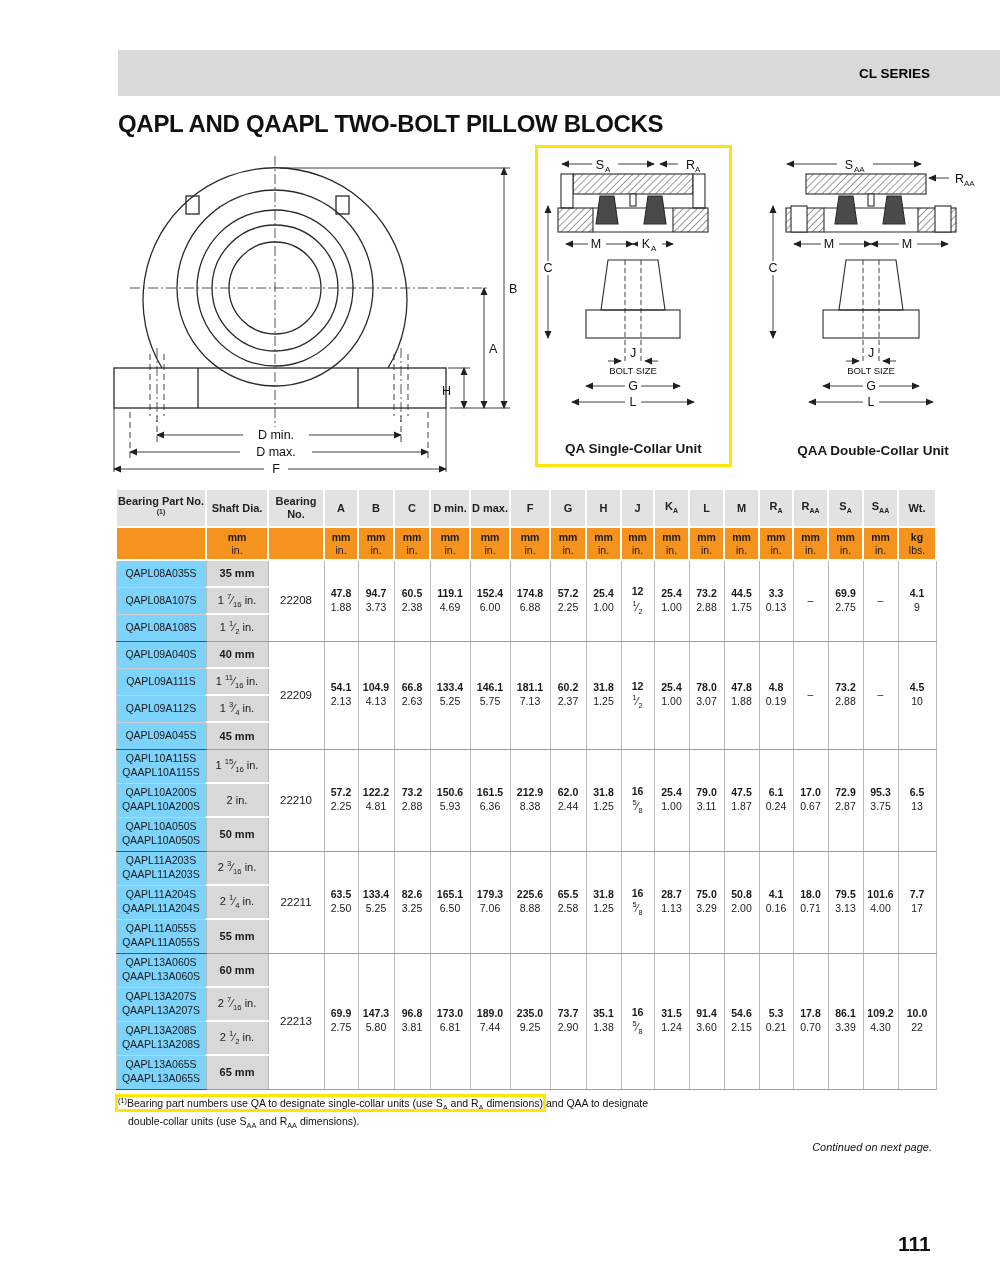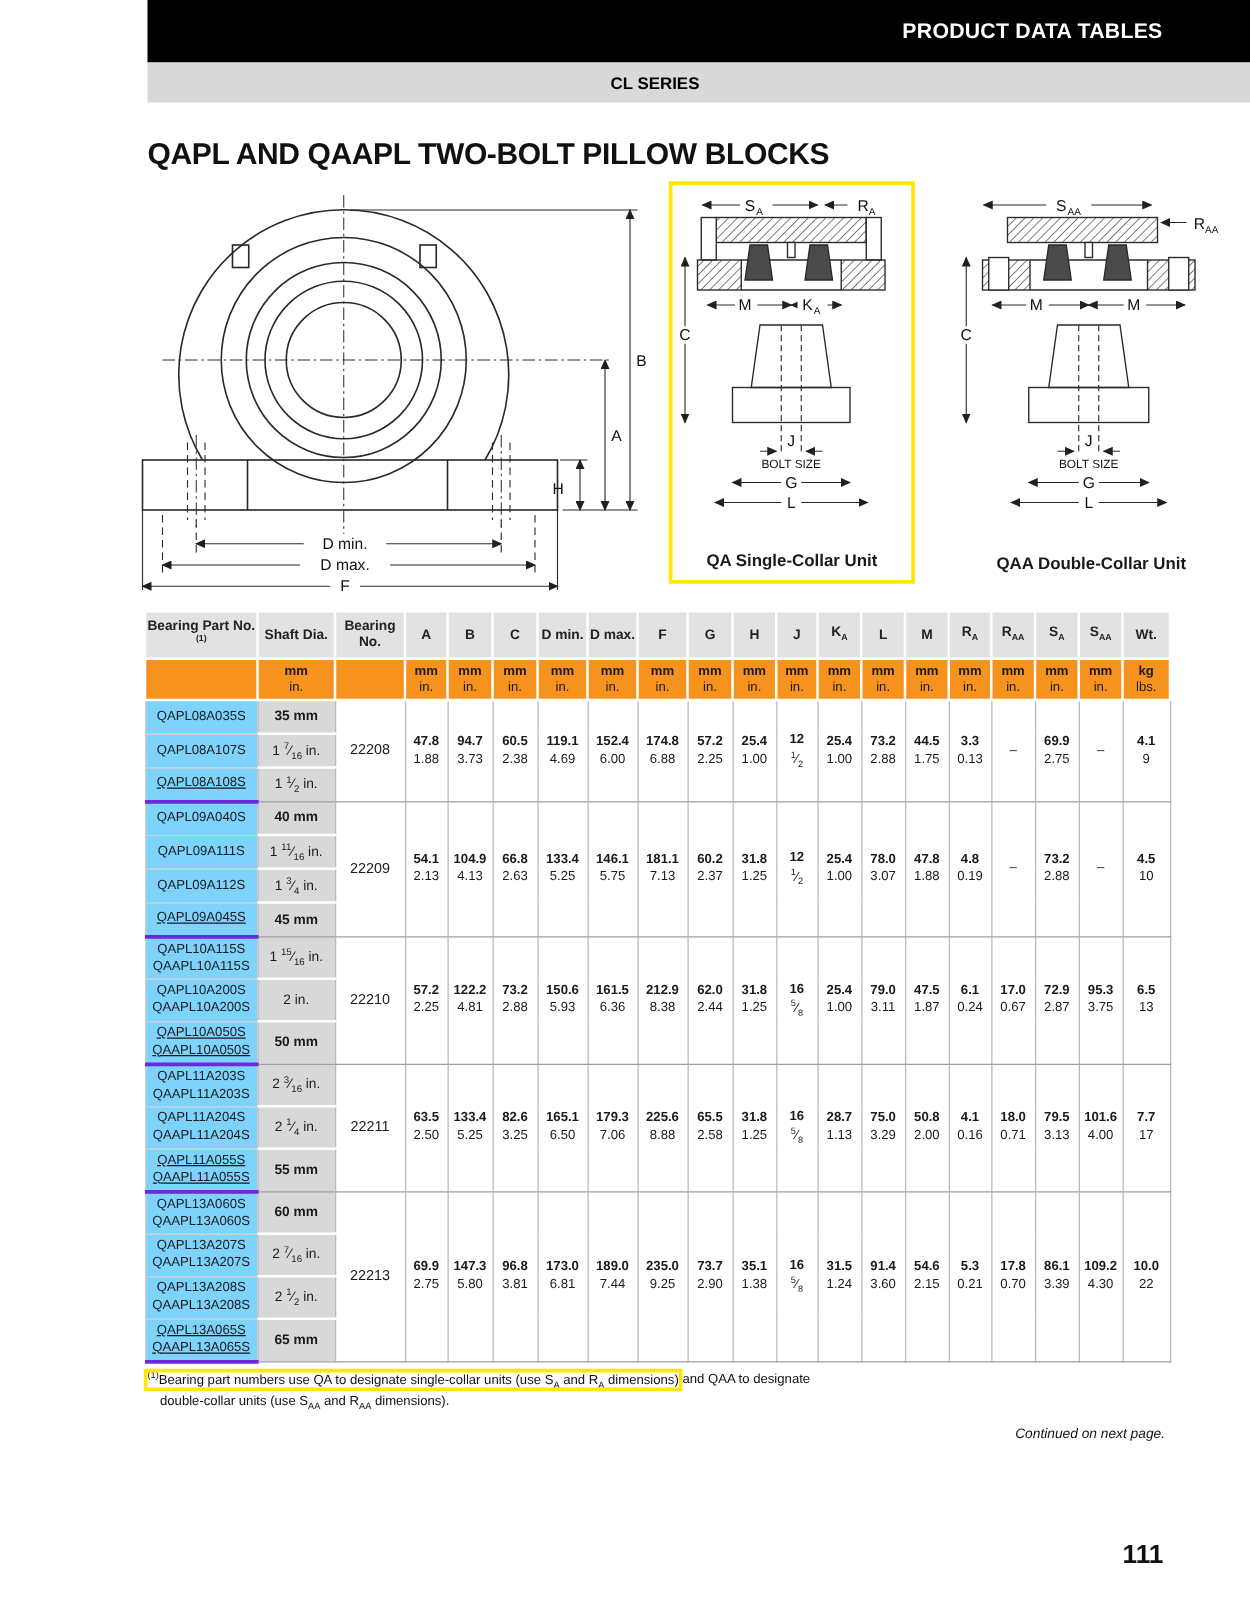--- a/index.html
+++ b/index.html
@@ -2,22 +2,22 @@
 <html><head>
 <meta charset="utf-8">
 <style>
   html,body{margin:0;padding:0;background:#fff;}
   #page{position:relative;width:1000px;height:1280px;background:#fff;overflow:hidden;
         font-family:"Liberation Sans",sans-serif;color:#1a1a1a;}
   
   .band-black{position:absolute;left:118px;top:0;width:882px;height:50px;background:#000;
               display:flex;align-items:center;justify-content:flex-end;padding-right:70px;box-sizing:border-box;}
   .band-black span{color:#fff;font-weight:bold;font-size:17px;letter-spacing:.2px;}
-  .band-gray{position:absolute;left:118px;top:50px;width:882px;height:32px;background:#d9d9d9;
-             display:flex;align-items:center;justify-content:center;padding-right:70px;box-sizing:border-box;}
+  .band-gray{position:absolute;left:118px;top:50px;width:882px;height:46px;background:#d9d9d9;
+             display:flex;align-items:center;justify-content:flex-end;padding-right:70px;box-sizing:border-box;}
   .band-gray span{color:#000;font-weight:bold;font-size:13.5px;}
   #title{position:absolute;left:118px;top:110px;font-size:24px;font-weight:bold;letter-spacing:-.3px;color:#111;}
   
   .diag{position:absolute;}
   svg text{font-family:"Liberation Sans",sans-serif;fill:#111;}
   .dl{font-size:12.5px;}
   .dls{font-size:8px;}
   .cap{font-weight:bold;font-size:13.5px;text-align:center;}
   #qa-box{position:absolute;left:535px;top:145px;width:197px;height:322px;border:3px solid #ffe60a;
           box-sizing:border-box;display:flex;flex-direction:column;align-items:center;}
@@ -36,40 +36,37 @@
   thead sub{font-size:7px;}
   thead sup{font-size:7px;}
   tbody td{font-size:10.5px;text-align:center;vertical-align:middle;line-height:1.3;}
   td.part{background:#7dd3fc;border-right:1px solid #b9b9b9;border-left:1px solid #cfcfcf;
           border-bottom:1px solid #cfcfcf;font-size:10.5px;}
   td.shaft{background:#d8d8d8;border-right:1px solid #b9b9b9;border-bottom:2px solid #fff;font-size:11px;}
   td.shaft.b{font-weight:bold;}
   td.bno{border-right:1px solid #b9b9b9;border-bottom:1px solid #9e9e9e;font-size:11.5px;}
   td.val{border-right:1px solid #b9b9b9;border-bottom:1px solid #9e9e9e;}
   td.val b{font-weight:bold;}
-  tr.gend td.part{border-bottom:3px solid #6d28d9;text-decoration:underline;}
+  tr.gend td.part{border-bottom:1px solid #6d28d9;}
   tr.gend td.shaft{border-bottom:1px solid #9e9e9e;}
   tr.h1 {height:27px;} tr.h2{height:34px;margin-top:16px;}
   sup{font-size:70%;} sub{font-size:70%;}
   
   #footnote{position:absolute;left:118px;top:1094px;width:660px;font-size:10.5px;line-height:1.55;color:#111;}
   #footnote .hl{outline:3px solid #ffe60a;outline-offset:0px;}
   #footnote .l2{padding-left:10px;}
   #continued{position:absolute;right:68px;top:1098px;font-size:11px;font-style:italic;color:#111;margin-top:43px;}
   #cadline{position:absolute;left:0;right:0;top:1243px;text-align:center;font-size:12.5px;font-weight:bold;color:#111;}
   #pageno{position:absolute;left:898px;top:1232px;font-size:21px;font-weight:bold;color:#111;}
 </style>
 </head>
 <body>
 
 <div id="page">
 
-  <div class="band-black">
-    <span>PRODUCT DATA TABLES</span>
-  </div>
   <div class="band-gray">
     <span>CL SERIES</span>
   </div>
 
   <div id="title">QAPL AND QAAPL TWO-BOLT PILLOW BLOCKS</div>
 
   <div class="diag" style="left:110px;top:150px;width:427px;height:330px;">
     <svg width="427" height="330" viewBox="0 0 427 330">
       <defs>
         <marker id="fv-a" markerWidth="9" markerHeight="8" refX="8" refY="4" orient="auto-start-reverse">

